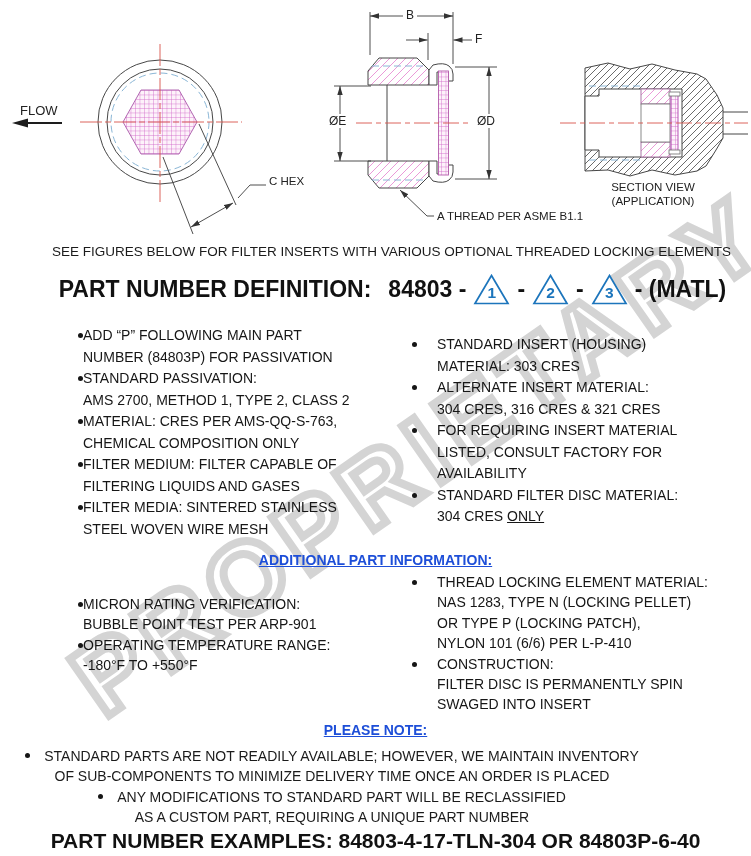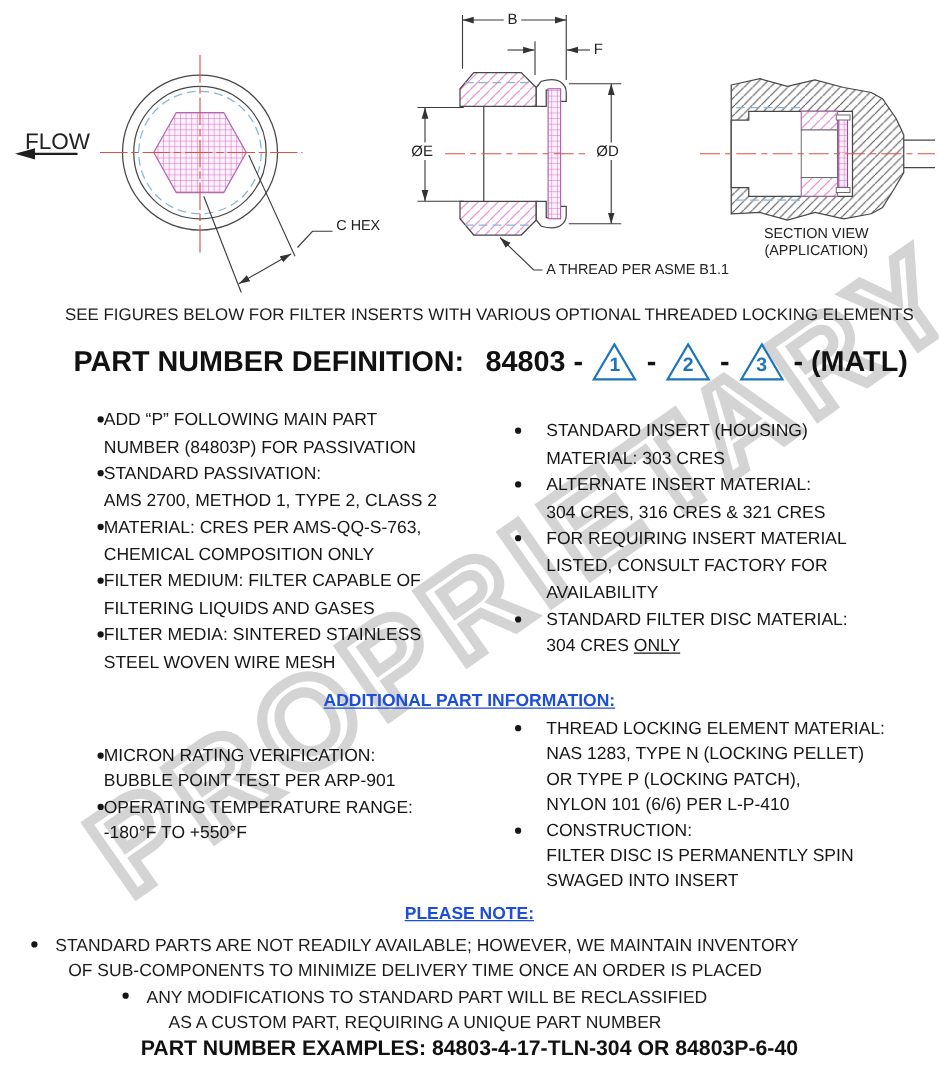--- a/index.html
+++ b/index.html
@@ -36,21 +36,21 @@
   .leftcol .bl { }
   .rightcol .bl { margin-left:20px; }
   .ul { text-decoration:underline; }
   .heading { position:absolute; left:0; width:751px; text-align:center;
              font-size:14px; font-weight:bold; text-decoration:underline; color:#1d4ed8; }
   
   .pn-line { position:absolute; left:0; width:664px; text-align:center; font-size:14px; color:#1b1b1b; }
   .pn-dot { display:inline-block; width:5px; height:5px; border-radius:50%; background:#161616;
             vertical-align:middle; margin-right:14px; margin-bottom:3px; }
   .examples { position:absolute; left:0; top:829px; width:751px; text-align:center;
-              font-size:17px; font-weight:bold; color:#111; }
+              font-size:21px; font-weight:bold; color:#111; }
 </style>
 </head>
 <body>
 
 <svg id="watermark-svg" viewBox="0 0 751 856">
   <text x="420" y="490" text-anchor="middle" transform="rotate(-35 420 455)" font-family="Liberation Sans, sans-serif" font-weight="bold" font-size="100" letter-spacing="10" fill="none" stroke="#d4d4d4" stroke-width="8">PROPRIETARY</text>
 </svg>
 
 <div class="layer">
 
@@ -137,21 +137,21 @@
       <rect x="669" y="92" width="11" height="4" fill="#fff" stroke="#6d6d6d" stroke-width="0.8"></rect>
       <rect x="669" y="150" width="11" height="4" fill="#fff" stroke="#6d6d6d" stroke-width="0.8"></rect>
       <g stroke="#8ab6d6" stroke-dasharray="7 4">
         <path d="M589,86 H640"></path>
           <path d="M589,160 H640"></path>
       </g>
       <path d="M560,123 H748" stroke="#d8524a" stroke-dasharray="16 4 5 4" stroke-width="0.9"></path>
     </g>
   </svg>
 
-  <div class="dlabel" style="left:20px;top:103px;font-size:18px">FLOW</div>
+  <div class="dlabel" style="left:20px;top:103px;font-size:13px">FLOW</div>
   <div class="dlabel" style="left:269px;top:175px">C HEX</div>
   <div class="dimlabel" style="left:403px;top:8px">B</div>
   <div class="dimlabel" style="left:472px;top:32px">F</div>
   <div class="dimlabel" style="left:326px;top:114px">ØE</div>
   <div class="dimlabel" style="left:474px;top:114px">ØD</div>
   <div class="dlabel" style="left:437px;top:210px">A THREAD PER ASME B1.1</div>
   <div class="seccap">
     <div>SECTION VIEW</div>
     <div>(APPLICATION)</div>
   </div>

